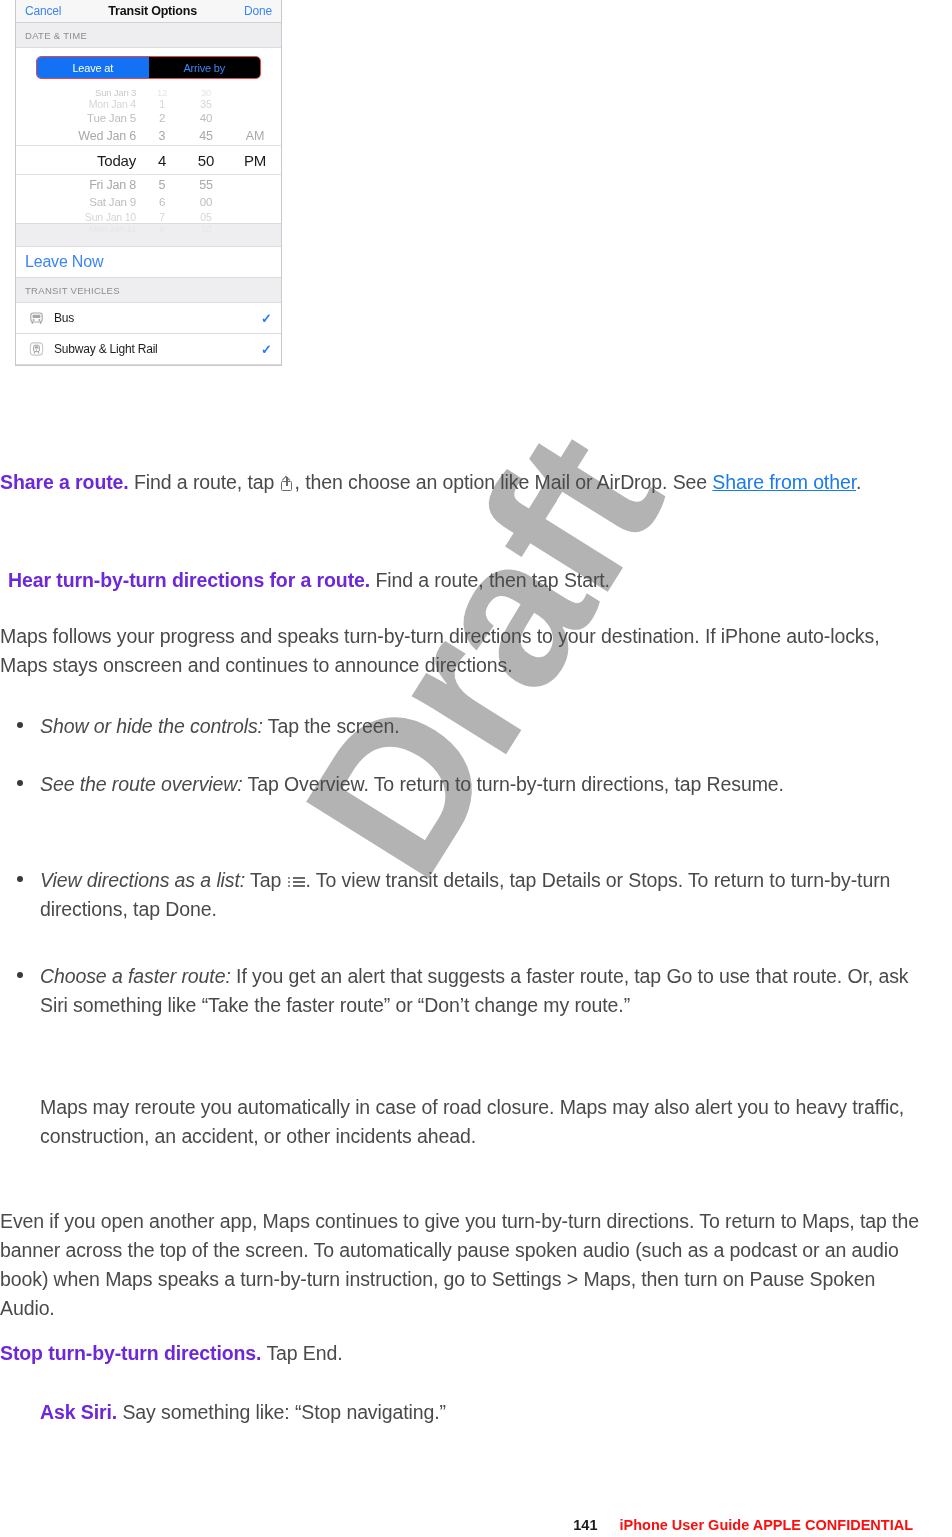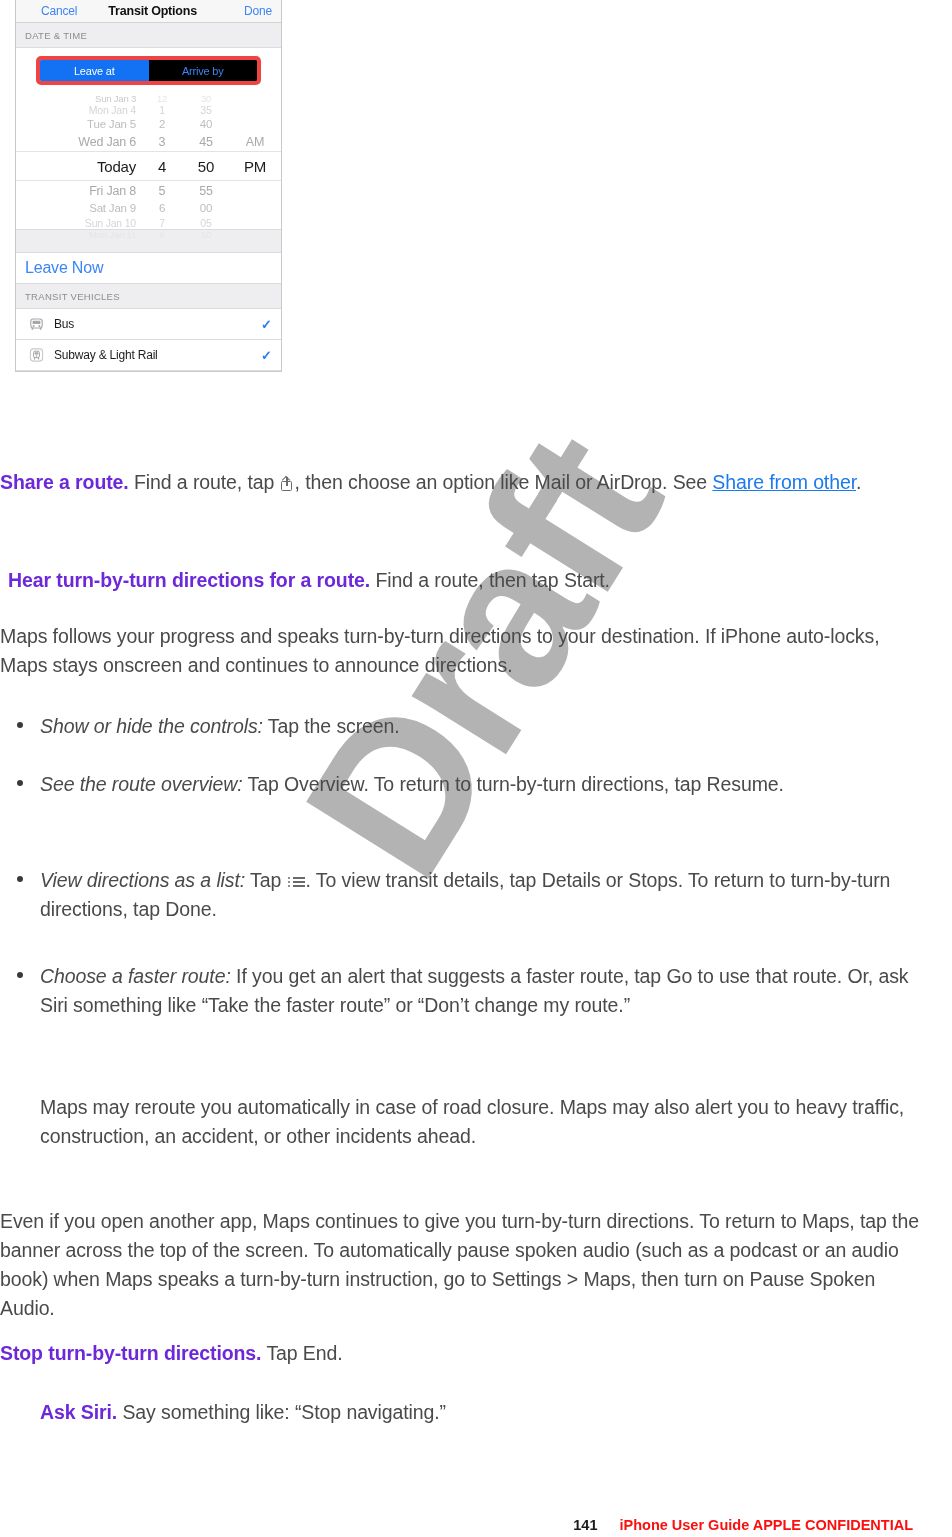--- a/index.html
+++ b/index.html
@@ -36,21 +36,20 @@
     justify-content: space-between;
     padding: 0 9px;
     background: #f7f7f7;
     border-bottom: 1px solid #d2d2d2;
     box-sizing: border-box;
   }
   .ios-navbar .nav-btn {
     color: #3b85f5;
     font-size: 12px;
     letter-spacing: -0.2px;
-    margin-left: 16px;
   }
   .ios-navbar .nav-title {
     color: #111;
     font-weight: bold;
     font-size: 12.5px;
     letter-spacing: -0.2px;
   }
   .ios-section-head {
     background: #eeeef0;
     color: #8d8d92;
@@ -61,21 +60,21 @@
   }
   .ios-white { background: #ffffff; }
 
   
   .seg-wrap {
     padding: 8px 20px 6px 20px;
     background: #ffffff;
   }
   .segmented {
     display: flex;
-    border: 4px solid #ef4444;
+    border: 1px solid #ef4444;
     border-radius: 5px;
     overflow: hidden;
     height: 21px;
   }
   .seg {
     flex: 1 1 50%;
     display: flex;
     align-items: center;
     justify-content: center;
     font-size: 11px;

